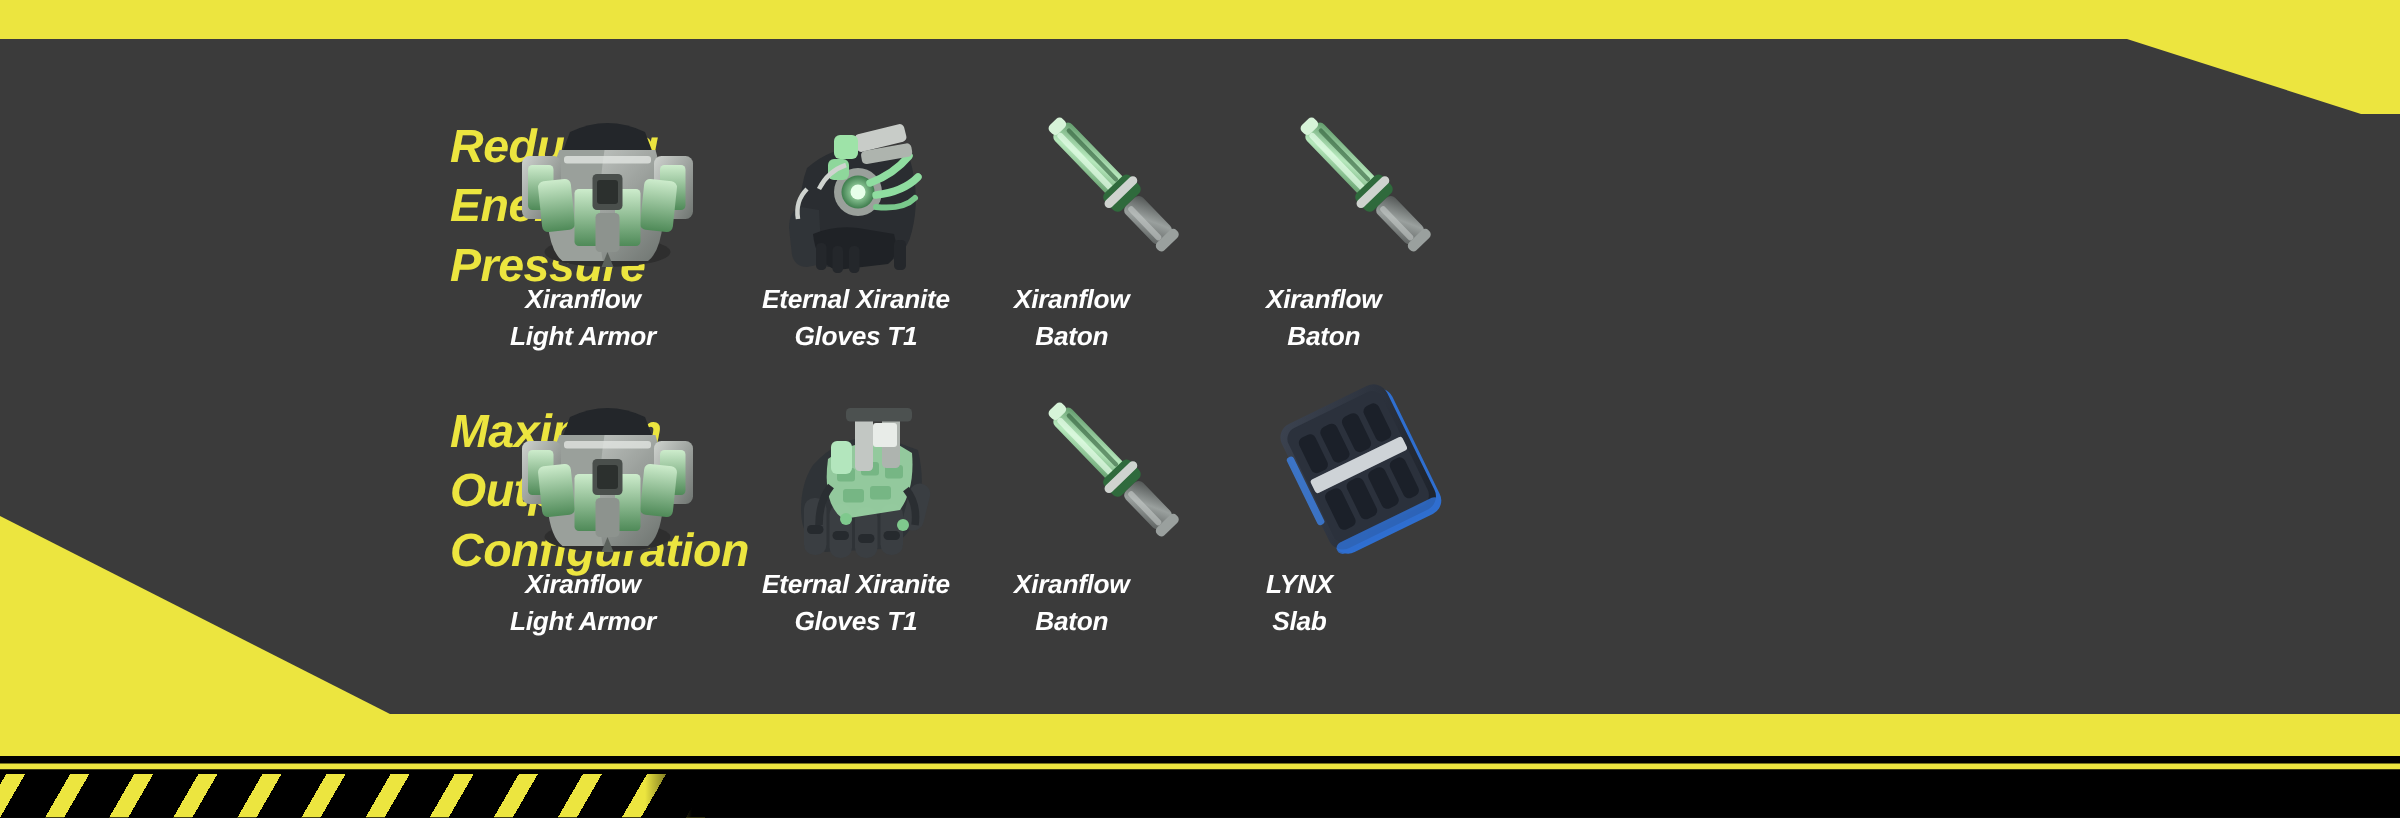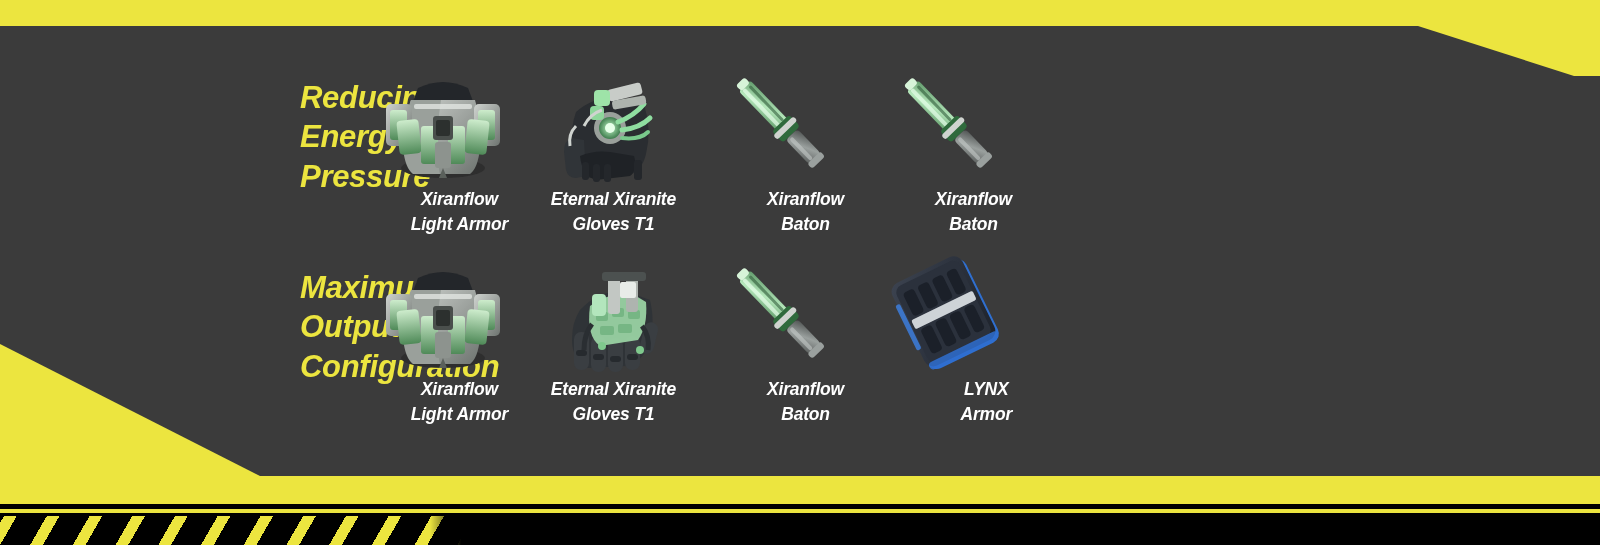--- a/index.html
+++ b/index.html
@@ -66,21 +66,21 @@
     width:340px; flex:0 0 340px;
     padding-left:300px; padding-top:14px;
     color:#ece53f;
     font-size:31px; font-weight:bold; font-style:italic;
     line-height:1.27; letter-spacing:-0.3px;
     white-space:pre-line;
   }
 
   .items { flex:1; display:flex; }
   .item {
-    width:168px; display:flex; flex-direction:column; align-items:flex-end;
+    width:168px; display:flex; flex-direction:column; align-items:flex-start;
   }
   .item-art {
     width:130px; height:118px; position:relative;
   }
   .item-label {
     margin-top:5px;
     color:#fff; font-size:17.5px; font-weight:bold; font-style:italic;
     text-align:center; line-height:1.42; white-space:pre-line;
     letter-spacing:-0.2px;
   }
@@ -343,21 +343,21 @@
                   <rect x="82" y="62" width="11" height="28" rx="4"></rect>
                 </g>
                 <rect x="30" y="50" width="68" height="10" rx="2" fill="#e9edf2"></rect>
                 <rect x="30" y="50" width="68" height="10" rx="2" fill="#11151c" opacity=".12"></rect>
                 <rect x="26" y="96" width="76" height="8" rx="4" fill="#2f6fd0" opacity=".85"></rect>
                 <rect x="22" y="30" width="5" height="50" rx="2" fill="#3d82e6" opacity=".8"></rect>
               </g>
             </svg>
           </div>
           <div class="item-label">LYNX
-Armor</div>
+Slab</div>
         </div>
 
       </div>
     </div>
 
   </div>
 
   <div class="footer">
     <div class="footer-yellow"></div>
     <div class="footer-rule1"></div>

